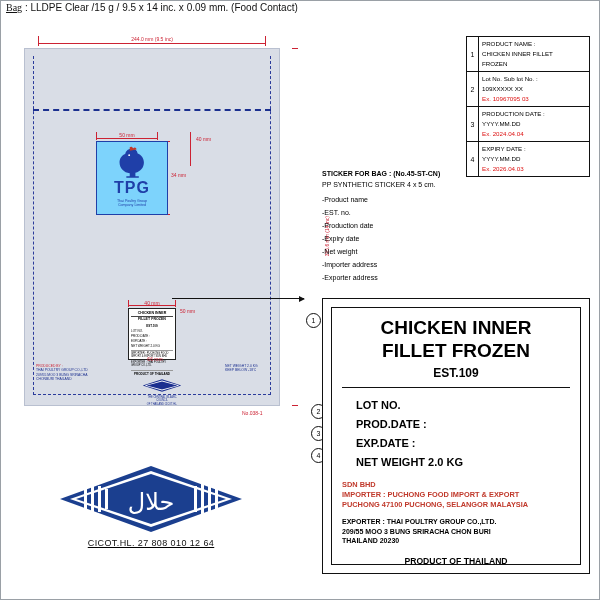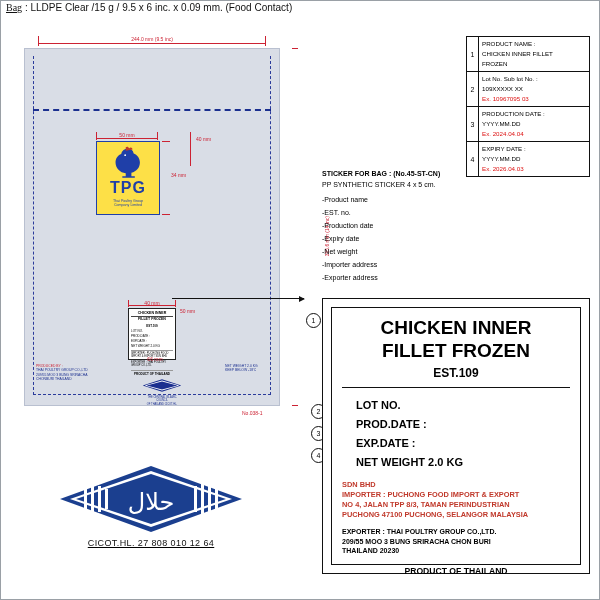--- a/index.html
+++ b/index.html
@@ -48,22 +48,22 @@
     border-top:2px dashed #1b2f8f;
   }
   .dim-right{
     position:absolute; right:-8px; top:12px; height:358px; width:6px;
     border-top:1px solid #c23; border-bottom:1px solid #c23;
   }
   .dim-label{ position:absolute; color:#c23; font-size:5px; }
 
   
   .tpg-box{
-    position:absolute; left:86px; top:105px; width:64px; height:74px;
-    border:1px solid #1f3fa8; background:#fde047;
+    position:absolute; left:86px; top:105px; width:72px; height:74px;
+    border:1px solid #1f3fa8; background:#7dd3fc;
   }
   .tpg-top{ height:40px; position:relative; overflow:hidden; }
   .rooster{
     position:absolute; left:50%; top:4px; transform:translateX(-50%);
     width:34px; height:32px;
   }
   .tpg-text{
     text-align:center; color:#1f3fa8; font-weight:bold; font-size:16px;
     letter-spacing:1px; line-height:16px; margin-top:-2px;
   }
@@ -196,21 +196,21 @@
     text-align:center; color:#111; font-size:9px; margin-top:4px; letter-spacing:.4px;
   }
 </style>
 </head>
 <body>
 
 <div class="page-border"></div>
 
 <div class="hdr">
   <div class="line1">
-    <u>Bag</u><span> : LLDPE Clear /15 g / 9.5  x 6 inc. x 0.09 mm. (Food Contact)</span>
+    <u>Bag</u><span> : LLDPE Clear /15 g / 9.5  x 14 inc. x 0.09 mm. (Food Contact)</span>
   </div>
 </div>
 
 <div class="bag-wrap">
 
   <div class="bag-dims-top">
     <span>244.0 mm (9.5 inc)</span>
   </div>
 
   <div class="bag-outer">
@@ -353,21 +353,20 @@
     <div class="bl-t1">FILLET FROZEN</div>
     <div class="bl-est">EST.109</div>
     <div class="bl-rule"></div>
     <div class="bl-field">LOT NO.</div>
     <div class="bl-field">PROD.DATE :</div>
     <div class="bl-field">EXP.DATE :</div>
     <div class="bl-field">NET WEIGHT 2.0 KG</div>
     <div class="bl-imp">
       <div class="ln">SDN BHD</div>
       <div class="ln">IMPORTER : PUCHONG FOOD IMPORT &amp; EXPORT</div>
-      <div class="ln">NO 4, JALAN TPP 8/3, TAMAN PERINDUSTRIAN</div>
       <div class="ln">PUCHONG 47100 PUCHONG, SELANGOR MALAYSIA</div>
     </div>
     <div class="bl-exp">
       <div>EXPORTER : THAI POULTRY GROUP CO.,LTD.</div>
       <div>209/55 MOO 3 BUNG SRIRACHA CHON BURI</div>
       <div>THAILAND 20230</div>
     </div>
     <div class="bl-foot">PRODUCT OF THAILAND</div>
   </div>
 </div>

